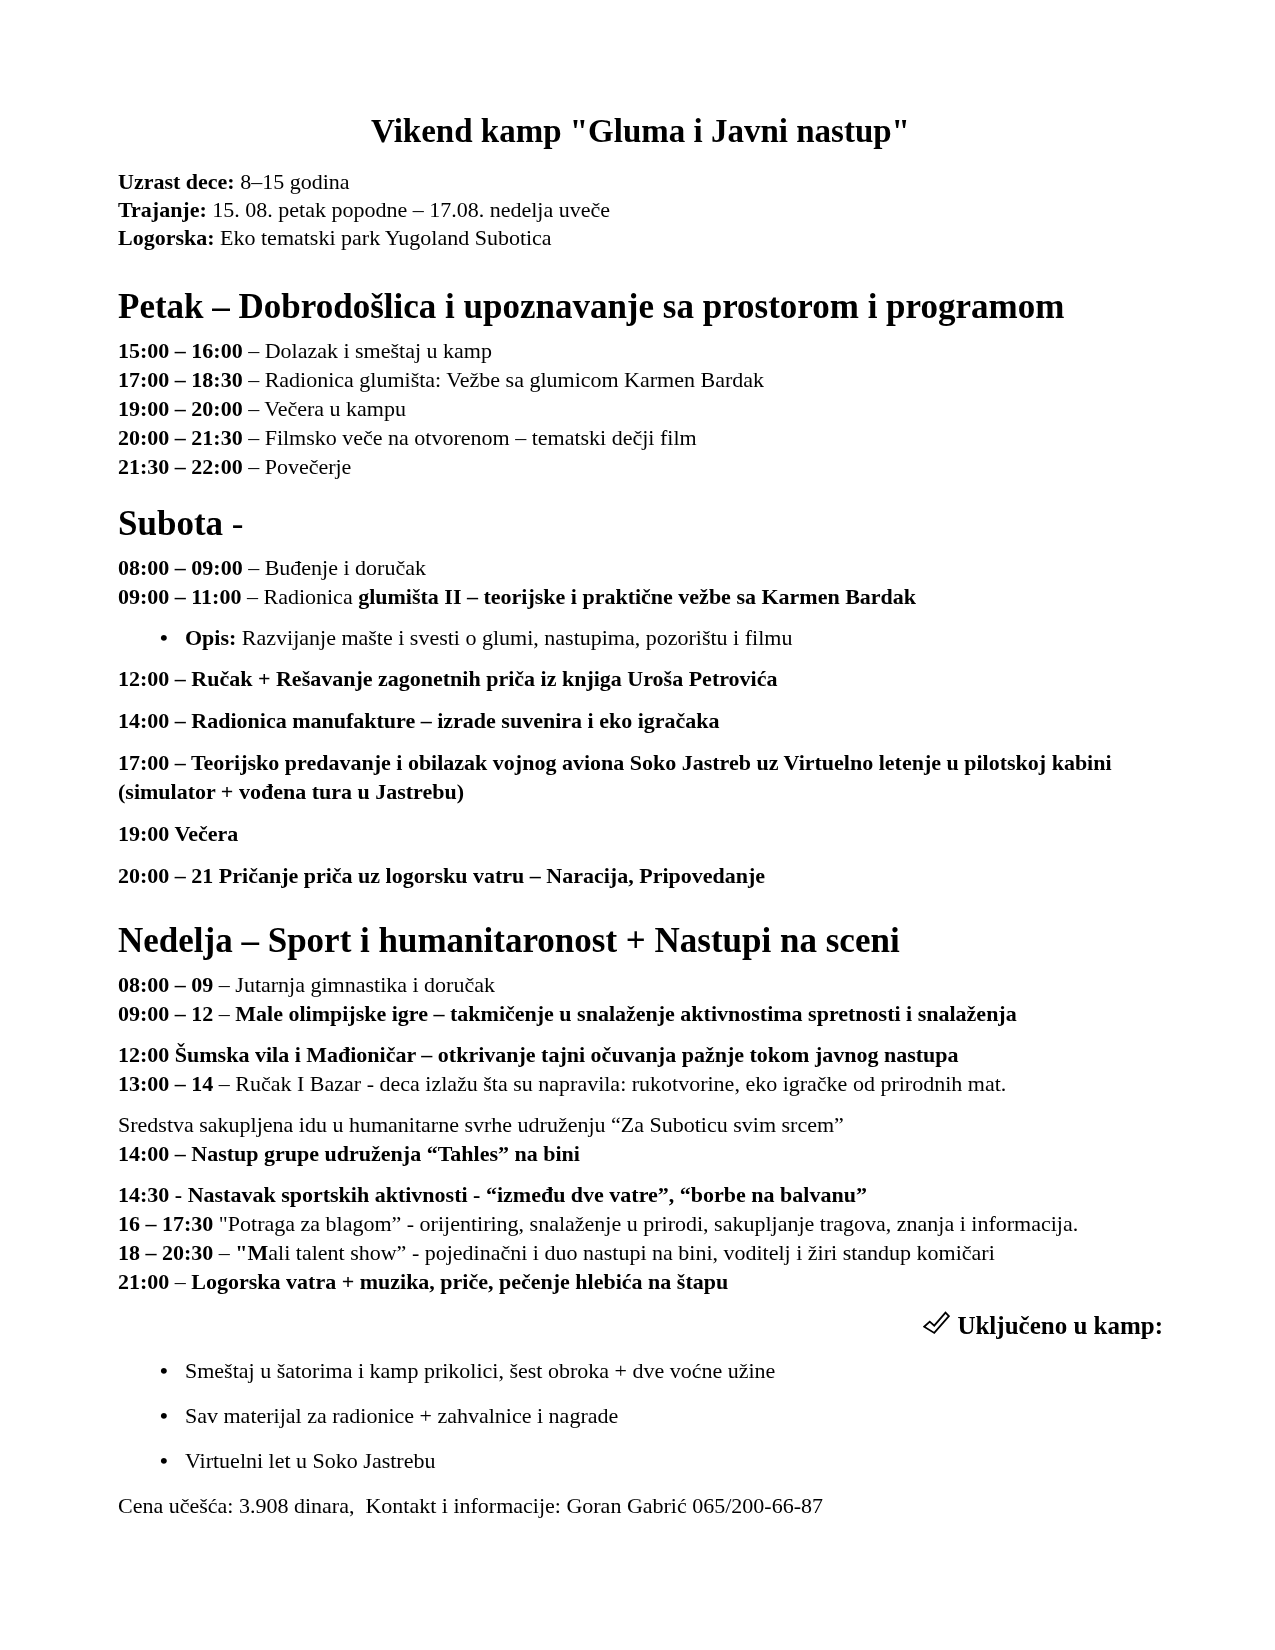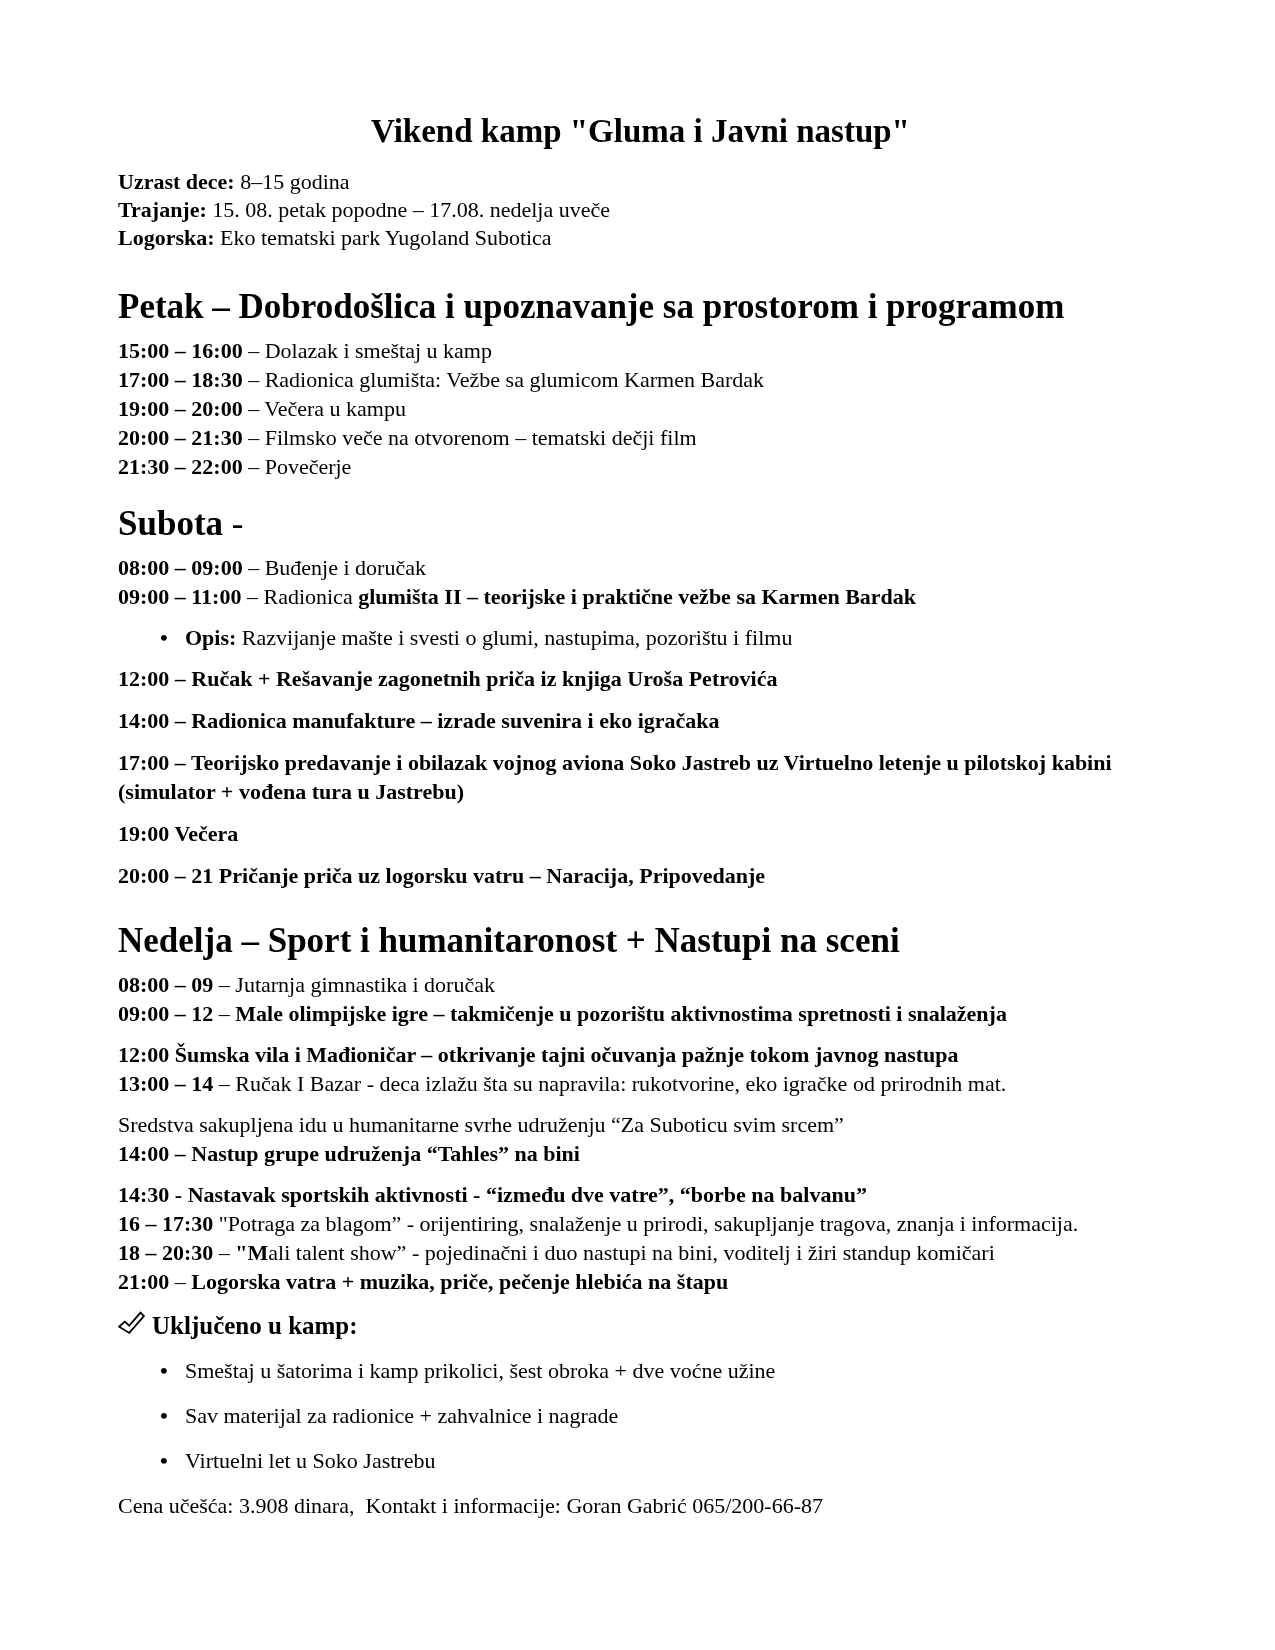--- a/index.html
+++ b/index.html
@@ -24,20 +24,21 @@
   }
   h2.sec.tight { margin-top:26px; }
   h2.sec.wide { margin-top:34px; }
   .block { margin:0 0 12px 0; }
   .para { margin:0 0 13px 0; }
   .bullet-line { padding-left:42px; margin:0 0 12px 0; }
   .bullet-line .dot { display:inline-block; width:25px; font-weight:bold; }
   .included-h {
     font-size:25px; line-height:32px; font-weight:bold;
     margin:14px 0 14px 0;
+    text-align:right;
   }
   .included-h svg { vertical-align:-4px; margin-right:7px; }
   .inc-bullet { margin-bottom:16px; }
   .footer { margin:12px 0 0 0; }
 </style>
 </head>
 <body>
 
 <div class="page">
 
@@ -71,21 +72,21 @@
   <p class="para b pw">12:00 – Ručak + Rešavanje zagonetnih priča iz knjiga Uroša Petrovića</p>
   <p class="para b pw">14:00 – Radionica manufakture – izrade suvenira i eko igračaka</p>
   <p class="para b pw">17:00 – Teorijsko predavanje i obilazak vojnog aviona Soko Jastreb uz Virtuelno letenje u pilotskoj kabini (simulator + vođena tura u Jastrebu)</p>
   <p class="para b pw">19:00 Večera</p>
   <p class="para b pw">20:00 – 21 Pričanje priča uz logorsku vatru – Naracija, Pripovedanje</p>
 
   <h2 class="sec wide pw">Nedelja – Sport i humanitaronost + Nastupi na sceni</h2>
 
   <div class="block">
     <div class="line"><span class="b pw">08:00 – 09</span><span class="pw"> – Jutarnja gimnastika i doručak</span></div>
-    <div class="line"><span class="b pw">09:00 – 12</span><span class="pw"> – </span><span class="b pw">Male olimpijske igre – takmičenje u pozorištu aktivnostima spretnosti i snalaženja</span></div>
+    <div class="line"><span class="b pw">09:00 – 12</span><span class="pw"> – </span><span class="b pw">Male olimpijske igre – takmičenje u snalaženje aktivnostima spretnosti i snalaženja</span></div>
   </div>
 
   <div class="block">
     <div class="line b pw">12:00 Šumska vila i Mađioničar – otkrivanje tajni očuvanja pažnje tokom javnog nastupa</div>
     <div class="line"><span class="b pw">13:00 – 14</span><span class="pw"> – Ručak I Bazar - deca izlažu šta su napravila: rukotvorine, eko igračke od prirodnih mat.</span></div>
   </div>
 
   <div class="block">
     <div class="line pw">Sredstva sakupljena idu u humanitarne svrhe udruženju “Za Suboticu svim srcem”</div>
     <div class="line b pw">14:00 – Nastup grupe udruženja “Tahles” na bini</div>

